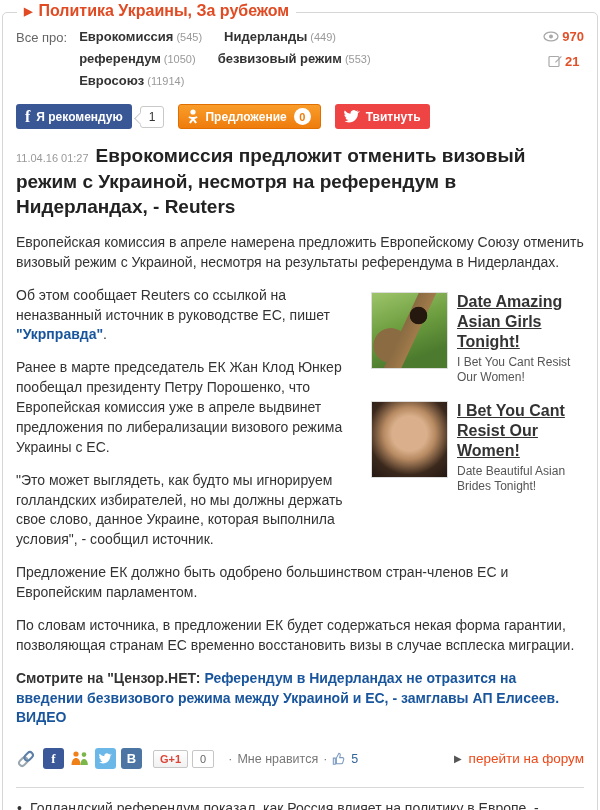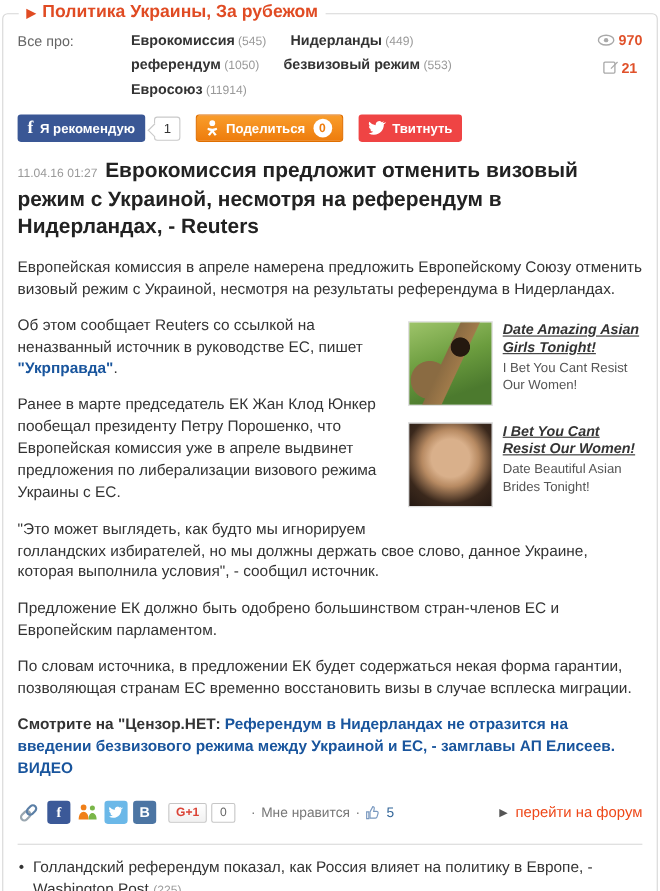--- a/index.html
+++ b/index.html
@@ -21,21 +21,21 @@
     position: absolute; top: -11px; left: 14px;
     background: #fff; padding: 0 7px;
     color: #e04b23; font-size: 16px; font-weight: bold;
     display: flex; align-items: center; gap: 6px;
   }
   .legend .tri { color: #e04b23; font-size: 11px; }
 
   
   .tags-row { display: flex; align-items: flex-start; font-size: 13px; margin-top: 2px; }
   .tags-label { color: #666; margin-right: 12px; white-space: nowrap; padding-top: 1px; }
-  .tags-list { width: 390px; display: flex; flex-wrap: wrap; column-gap: 22px; row-gap: 7px; margin-left: 40px; }
+  .tags-list { width: 390px; display: flex; flex-wrap: wrap; column-gap: 22px; row-gap: 7px; }
   .tag { white-space: nowrap; cursor: pointer; }
   .tag .tname { font-weight: bold; color: #333; }
   .tag .tcount { color: #999; font-size: 11px; margin-left: 3px; }
   .stats { margin-left: auto; display: flex; align-items: center; gap: 10px; white-space: nowrap; flex-direction: column; }
   .stat { display: flex; align-items: center; gap: 3px; color: #e0512a; font-size: 13px; font-weight: bold; }
 
   
   .share-row { display: flex; align-items: center; gap: 14px; margin: 16px 0 4px 0; }
   .btn { display: flex; align-items: center; height: 25px; border-radius: 3px; color: #fff; font-size: 12px; font-weight: bold; padding: 0 9px; gap: 6px; cursor: pointer; }
   .fb-btn { background: #3a5795; }
@@ -73,21 +73,21 @@
       radial-gradient(circle at 62% 30%, #24180f 0 12%, transparent 13%),
       linear-gradient(115deg, transparent 42%, #8a6b42 43%, #a07a4a 58%, transparent 59%),
       radial-gradient(circle at 25% 70%, #8a6b42 0 22%, transparent 23%),
       linear-gradient(160deg, #9ec46a, #6b9c3e 45%, #4c7a2e 80%);
   }
   .ad-img-2 {
     background:
       radial-gradient(circle at 50% 42%, #d9b08b 0 30%, #b78a62 45%, #3a281c 72%, #241812 100%),
       #cfcfcf;
   }
-  .ad-title { font-weight: bold; text-decoration: underline; color: #333; font-size: 13px; line-height: 1.25; display: block; cursor: pointer; font-style: italic; }
+  .ad-title { font-weight: bold; text-decoration: underline; color: #333; font-size: 16px; line-height: 1.25; display: block; cursor: pointer; }
   .ad-text { color: #555; font-size: 12px; line-height: 1.3; margin-top: 3px; }
 
   
   .see-also { margin: 16px 0 0 0; font-weight: bold; line-height: 1.45; }
   .see-also .prefix { color: #333; }
 
   
   .social-row { display: flex; align-items: center; margin: 20px 0 0 0; gap: 5px; }
   .sicon { width: 21px; height: 21px; border-radius: 3px; display: flex; align-items: center; justify-content: center; color: #fff; font-size: 13px; font-weight: bold; cursor: pointer; }
   .s-fb { background: #3b5998; font-family: "Liberation Serif", serif; }
@@ -161,21 +161,21 @@
       </span>
       <span class="count-bubble">1</span>
     </span>
     <span class="btn ok-btn">
       <span>
           <svg width="10" height="15" viewBox="0 0 10 15">
             <circle cx="5" cy="3" r="2.6" fill="#fff"></circle>
             <path d="M1.2 7.2 C2.4 8.2 7.6 8.2 8.8 7.2 L9.6 8.6 C8.8 9.5 7.2 10 6.4 10.1 L9 13.4 L7.2 14.5 L5 11.4 L2.8 14.5 L1 13.4 L3.6 10.1 C2.8 10 1.2 9.5 0.4 8.6 Z" fill="#fff"></path>
           </svg>
         </span>
-      <span>Поделиться</span>
+      <span>Предложение</span>
       <span class="ok-count">0</span>
     </span>
     <span class="btn tw-btn">
       <span>
           <svg width="16" height="13" viewBox="0 0 21 17">
             <path d="M19 2c-.8.35-1.6.58-2.4.69A4.2 4.2 0 0 0 18.4.37c-.8.48-1.7.83-2.65 1.02A4.18 4.18 0 0 0 8.6 5.03 11.87 11.87 0 0 1 .98.75a4.18 4.18 0 0 0 1.29 5.58c-.68-.02-1.32-.21-1.88-.52v.05c0 2.02 1.44 3.7 3.35 4.1-.35.1-.72.15-1.1.15-.27 0-.53-.03-.79-.08a4.19 4.19 0 0 0 3.91 2.91A8.39 8.39 0 0 1 0 14.54a11.83 11.83 0 0 0 6.41 1.88c7.69 0 11.9-6.37 11.9-11.9v-.54A8.5 8.5 0 0 0 21 1.54c-.77.34-1.6.57-2.46.68z" fill="#fff"></path>
           </svg>
         </span>
       <span>Твитнуть</span>
     </span>

